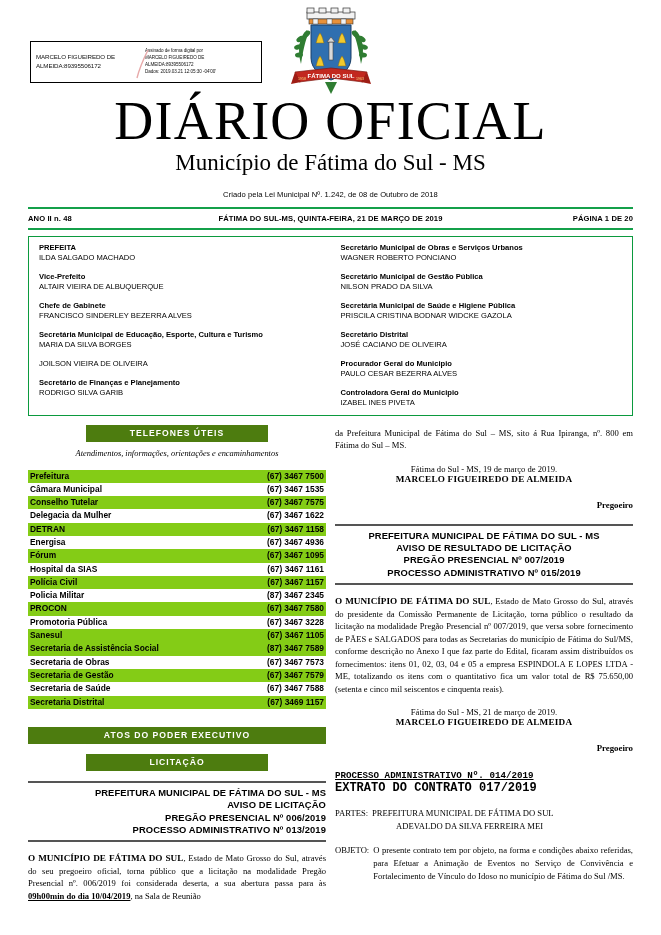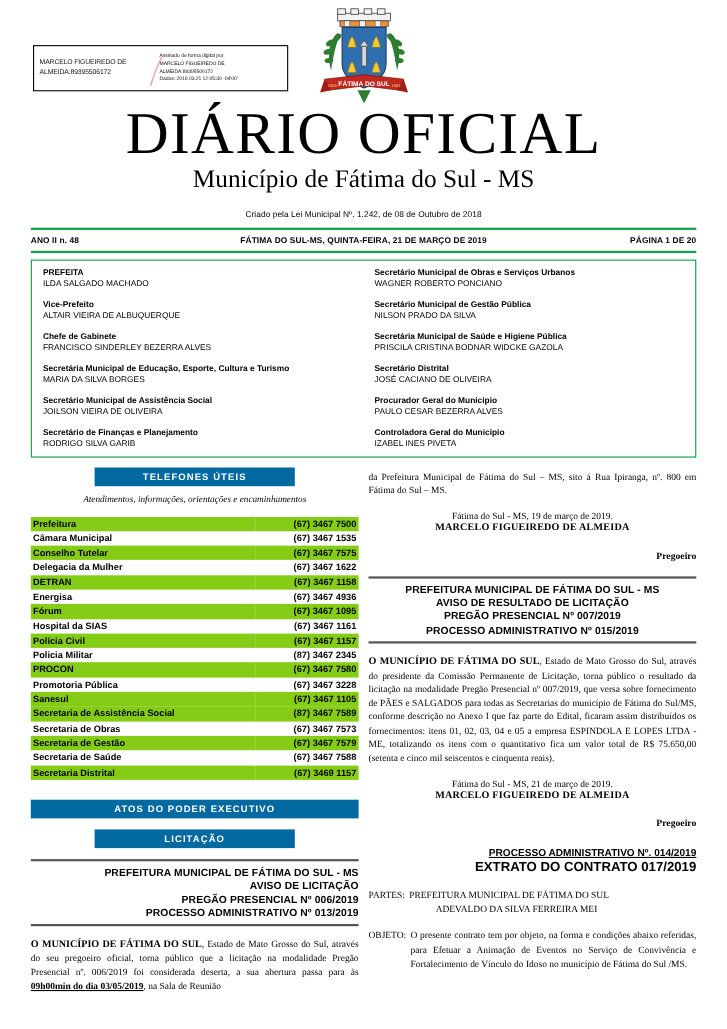--- a/index.html
+++ b/index.html
@@ -39,39 +39,39 @@
   .off-item:last-child{margin-bottom:0;}
   .off-role{font-size:7.6px;font-weight:bold;line-height:10px;}
   .off-name{font-size:7.6px;line-height:10.5px;}
 
   
   .cols{display:flex;margin-top:9px;}
   .colL{width:298px;}
   .colR{width:298px;margin-left:9px;}
 
   
-  .banner{background:#0369a1;color:#fff;text-align:center;font-size:8.6px;font-weight:bold;letter-spacing:1px;padding:3.5px 0 3.5px 0;}
+  .banner{background:#4d7c0f;color:#fff;text-align:center;font-size:8.6px;font-weight:bold;letter-spacing:1px;padding:3.5px 0 3.5px 0;}
   .banner.narrow{width:182px;margin:0 auto;}
   .subtitle{font-family:"Liberation Serif", serif;font-style:italic;font-size:8.4px;text-align:center;margin:7px 0 12px 0;}
 
   
   .phones{width:100%;border-collapse:collapse;}
   .phones td{font-size:8.4px;font-weight:bold;line-height:13.3px;padding:0 2px;letter-spacing:0.02px;}
   .phones td.num{text-align:right;white-space:nowrap;}
   .phones tr.alt td{background:#84cc16;}
   .art-head{border-top:2.4px solid #555;border-bottom:2.4px solid #555;padding:4px 0 4px 0;text-align:right;margin-top:10px;}
   .art-head .ln{font-size:9.4px;font-weight:bold;line-height:12.4px;letter-spacing:0.1px;}
   .art-head.center{text-align:center;}
   .art-p{font-family:"Liberation Serif", serif;font-size:8.6px;line-height:12.5px;text-align:justify;margin-top:10px;text-indent:0;}
   .art-p .lead{font-weight:bold;font-size:9.2px;}
   .u-b{font-weight:bold;text-decoration:underline;}
   .sign-city{font-family:"Liberation Serif", serif;font-size:8.6px;text-align:center;margin-top:12px;}
   .sign-name{font-family:"Liberation Serif", serif;font-size:9.2px;font-weight:bold;text-align:center;letter-spacing:0.2px;}
   .sign-role{font-family:"Liberation Serif", serif;font-size:8.8px;font-weight:bold;text-align:right;margin-top:16px;}
-  .proc-head{font-family:Liberation Sans, sans-serif;text-align:right;margin-top:16px;}
+  .proc-head{font-family:Liberation Mono, monospace;text-align:left;margin-top:16px;}
   .proc-head .l1{font-size:9.2px;font-weight:bold;text-decoration:underline;line-height:13px;}
   .proc-head .l2{font-size:12px;font-weight:bold;line-height:13px;}
   .kv{font-family:"Liberation Serif", serif;font-size:8.6px;line-height:12.6px;margin-top:12px;display:flex;}
   .kv .k{font-weight:normal;white-space:nowrap;padding-right:4px;}
   .kv .v{flex:1;text-align:justify;}
   .kv .v .l2{display:block;padding-left:24px;}
 </style>
 </head>
 <body>
 
@@ -169,21 +169,20 @@
       </div>
       <div class="off-item">
         <div class="off-role">Chefe de Gabinete</div>
         <div class="off-name">FRANCISCO SINDERLEY BEZERRA ALVES</div>
       </div>
       <div class="off-item">
         <div class="off-role">Secretária Municipal de Educação, Esporte, Cultura e Turismo</div>
         <div class="off-name">MARIA DA SILVA BORGES</div>
       </div>
       <div class="off-item">
-        <div class="off-role">Secretário Municipal de Assistência Social</div>
         <div class="off-name">JOILSON VIEIRA DE OLIVEIRA</div>
       </div>
       <div class="off-item">
         <div class="off-role">Secretário de Finanças e Planejamento</div>
         <div class="off-name">RODRIGO SILVA GARIB</div>
       </div>
     </div>
     <div class="offcol right">
       <div class="off-item">
         <div class="off-role">Secretário Municipal de Obras e Serviços Urbanos</div>
@@ -301,21 +300,21 @@
       <div style="height:10px"></div>
       <div class="banner narrow">LICITAÇÃO</div>
 
       <div class="art-head">
         <div class="ln">PREFEITURA MUNICIPAL DE FÁTIMA DO SUL - MS</div>
         <div class="ln">AVISO DE LICITAÇÃO</div>
         <div class="ln">PREGÃO PRESENCIAL Nº 006/2019</div>
         <div class="ln">PROCESSO ADMINISTRATIVO Nº 013/2019</div>
       </div>
 
-      <p class="art-p"><span class="lead">O MUNICÍPIO DE FÁTIMA DO SUL</span><span>, Estado de Mato Grosso do Sul, através do seu pregoeiro oficial, torna público que a licitação na modalidade Pregão Presencial nº. 006/2019 foi considerada deserta, a sua abertura passa para às </span><span class="u-b">09h00min do dia 03/05/2019</span><span>, na Sala de Reunião</span></p>
+      <p class="art-p"><span class="lead">O MUNICÍPIO DE FÁTIMA DO SUL</span><span>, Estado de Mato Grosso do Sul, através do seu pregoeiro oficial, torna público que a licitação na modalidade Pregão Presencial nº. 006/2019 foi considerada deserta, a sua abertura passa para às </span><span class="u-b">09h00min do dia 10/04/2019</span><span>, na Sala de Reunião</span></p>
     </div>
 
     <div class="colR">
 
       <p class="art-p" style="margin-top:2px">da Prefeitura Municipal de Fátima do Sul – MS, sito á Rua Ipiranga, nº. 800 em Fátima do Sul – MS.</p>
 
       <div class="sign-city">Fátima do Sul - MS, 19 de março de 2019.</div>
       <div class="sign-name">MARCELO FIGUEIREDO DE ALMEIDA</div>
       <div class="sign-role">Pregoeiro</div>
 

